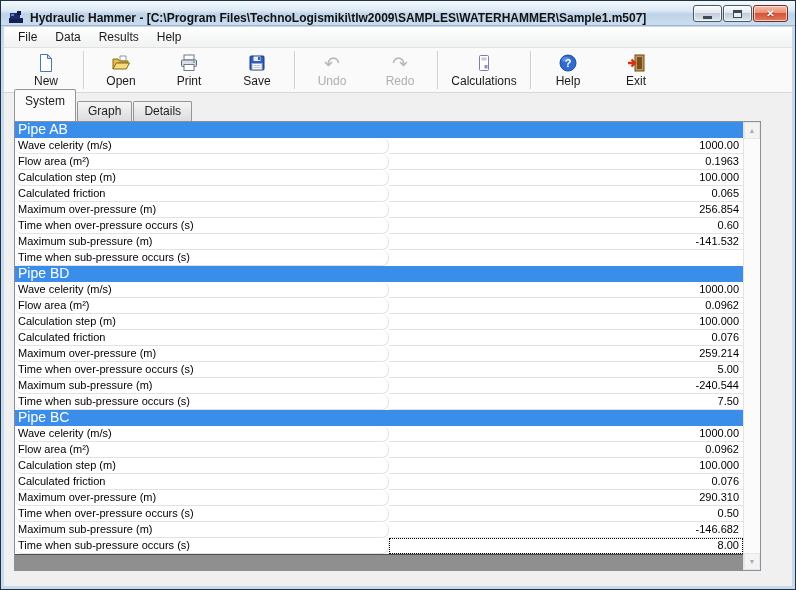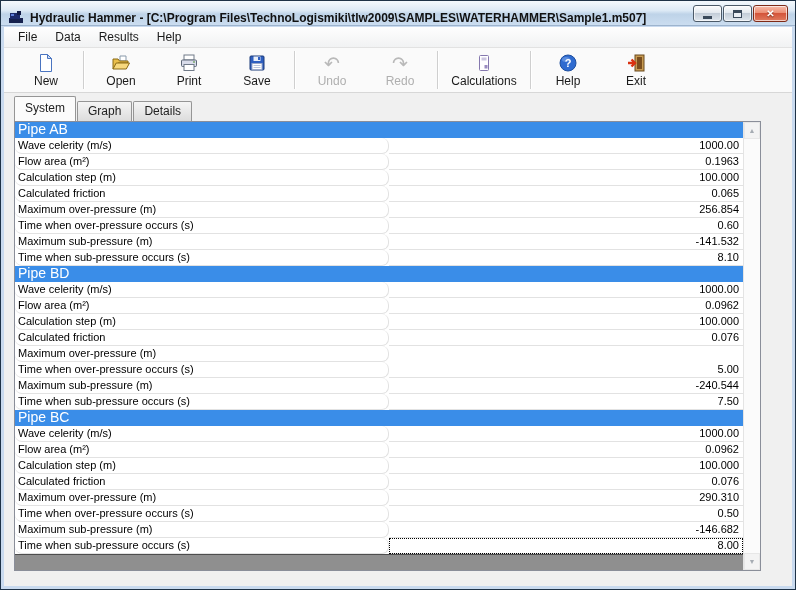--- a/index.html
+++ b/index.html
@@ -38,21 +38,21 @@
   .tb-btn .tb-ico { height:20px; display:flex; align-items:center; justify-content:center; }
   .tb-btn.disabled { color:#AFAFAF; }
   .tb-sep { width:1px; height:38px; background:#CFCFCF; box-shadow:1px 0 0 #FFFFFF; margin:0 3px; }
   .undo-glyph { font-size:19px; line-height:18px; color:#B9B9B9; font-family:"DejaVu Sans",sans-serif; }
   
   .tabpage { position:absolute; top:92px; left:3px; right:3px; bottom:3px; background:#F0F0F0; }
   .tabs { position:absolute; left:10px; top:5px; height:23px; display:flex; align-items:flex-end; }
   .tab { height:20px; line-height:19px; padding:0 10px; font-size:12px; color:#222;
     background:linear-gradient(#F5F5F5,#DCDCDC); border:1px solid #959595; border-bottom:none;
     border-radius:2px 2px 0 0; margin-right:1px; cursor:default; }
-  .tab.active { height:25px; line-height:22px; background:#FBFBFB; z-index:2; }
+  .tab.active { height:32px; line-height:22px; background:#FBFBFB; z-index:2; }
   
   .grid { position:absolute; left:10px; top:28px; width:747px; height:450px;
     border:1px solid #8A8E99; background:#FFFFFF; display:flex; }
   .grid-rows { width:728px; overflow:hidden; }
   .grid-section-header { height:16px; line-height:15px; background:#3A8DE8; color:#FFFFFF;
     font-size:14px; padding-left:3px; }
   .grid-row { display:flex; height:16px; }
   .cell { font-size:11px; line-height:15px; border-bottom:1px solid #E2E2E2; height:16px; }
   .cell.label { width:374px; padding-left:3px; border-right:1px solid #E2E2E2; color:#000;border-radius:7px; }
   .cell.value { width:354px; text-align:right; padding-right:4px; color:#000; }
@@ -219,41 +219,41 @@
           <div class="grid-row">
             <div class="cell label">Time when over-pressure occurs (s)</div>
             <div class="cell value">0.60</div>
           </div>
           <div class="grid-row">
             <div class="cell label">Maximum sub-pressure (m)</div>
             <div class="cell value">-141.532</div>
           </div>
           <div class="grid-row">
             <div class="cell label">Time when sub-pressure occurs (s)</div>
-            <div class="cell value">8.10</div>
           </div>
           <div class="grid-section-header">Pipe BD</div>
           <div class="grid-row">
             <div class="cell label">Wave celerity (m/s)</div>
             <div class="cell value">1000.00</div>
           </div>
           <div class="grid-row">
             <div class="cell label">Flow area (m²)</div>
             <div class="cell value">0.0962</div>
           </div>
           <div class="grid-row">
             <div class="cell label">Calculation step (m)</div>
             <div class="cell value">100.000</div>
           </div>
           <div class="grid-row">
             <div class="cell label">Calculated friction</div>
             <div class="cell value">0.076</div>
           </div>
           <div class="grid-row">
             <div class="cell label">Maximum over-pressure (m)</div>
+            <div class="cell value">259.214</div>
           </div>
           <div class="grid-row">
             <div class="cell label">Time when over-pressure occurs (s)</div>
             <div class="cell value">5.00</div>
           </div>
           <div class="grid-row">
             <div class="cell label">Maximum sub-pressure (m)</div>
             <div class="cell value">-240.544</div>
           </div>
           <div class="grid-row">

